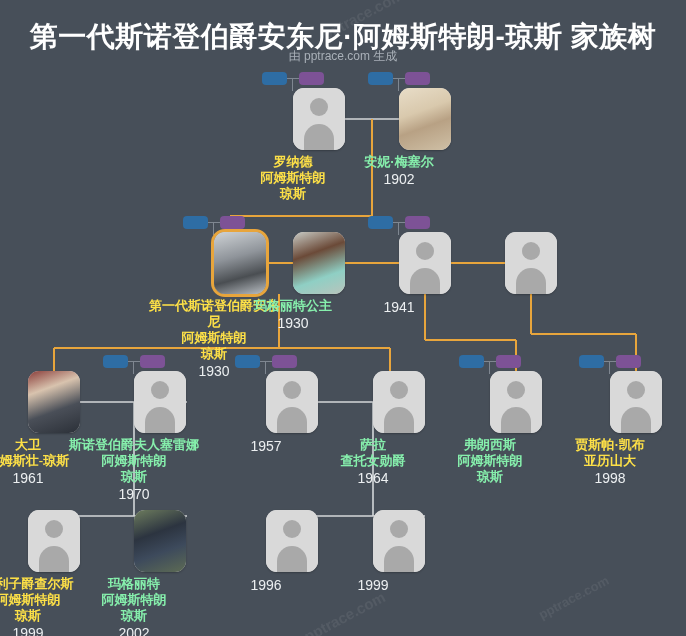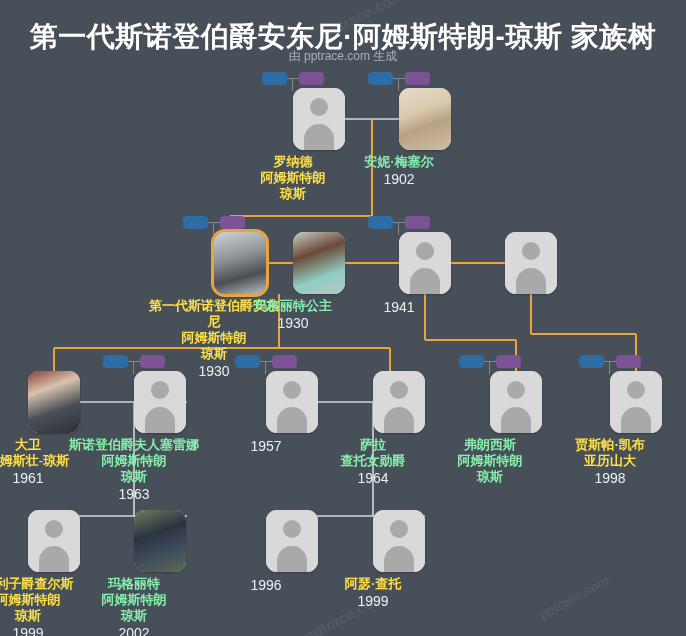--- a/index.html
+++ b/index.html
@@ -284,21 +284,21 @@
       <div class="card">
         <div class="ph">
           <span class="head"></span>
           <span class="body"></span>
         </div>
       </div>
       <div class="label f">
         <span class="nm">斯诺登伯爵夫人塞雷娜
 阿姆斯特朗
 琼斯</span>
-        <span class="yr">1963</span>
+        <span class="yr">1970</span>
       </div>
     </div>
     <div class="node" style="left: 266px; top: 371px;">
       <div class="badges">
         <span class="bb"></span>
         <span class="bl"></span>
         <span class="bd"></span>
         <span class="bp"></span>
       </div>
       <div class="card">
@@ -399,17 +399,16 @@
       </div>
     </div>
     <div class="node" style="left: 373px; top: 510px;">
       <div class="card">
         <div class="ph">
           <span class="head"></span>
           <span class="body"></span>
         </div>
       </div>
       <div class="label m">
-        <span class="nm">阿瑟·查托</span>
         <span class="yr">1999</span>
       </div>
     </div>
   </div>
 
 </body></html>

